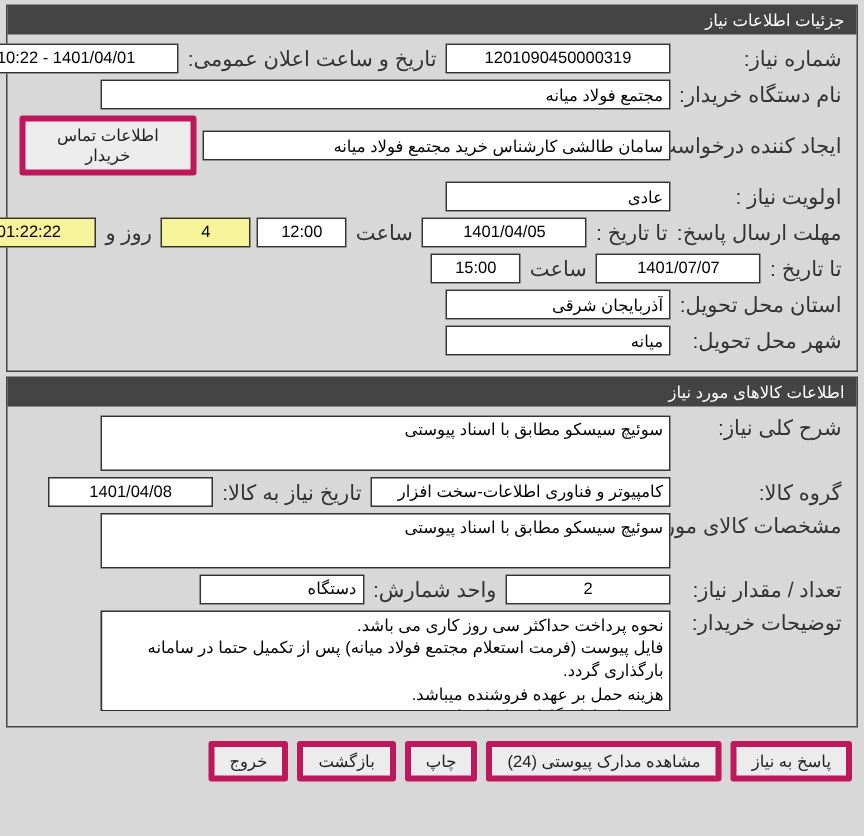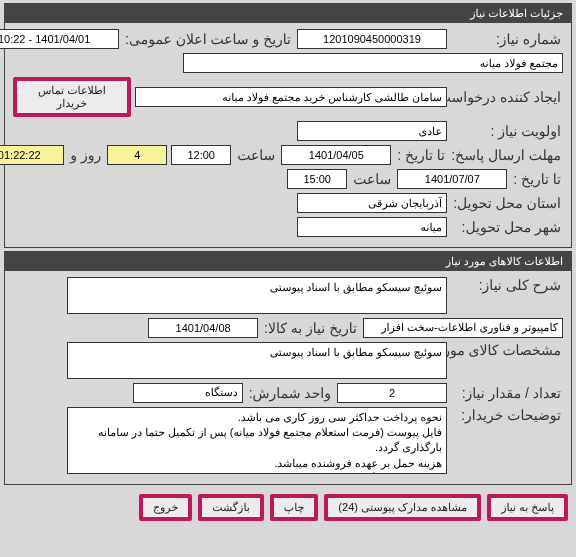--- a/index.html
+++ b/index.html
@@ -95,20 +95,21 @@
   <div class="panel-body">
 
     <div class="row">
       <span class="label label-col">شماره نیاز:</span>
       <input class="field w150 field-center" readonly="" value="1201090450000319" style="">
       <span class="label">تاریخ و ساعت اعلان عمومی:</span>
       <input class="field w150 field-center" readonly="" value="1401/04/01 - 10:22" style="">
     </div>
 
     <div class="row">
+      <span class="label label-col">نام دستگاه خریدار:</span>
       <input class="field w380" readonly="" value="مجتمع فولاد میانه" style="">
     </div>
 
     <div class="row">
       <span class="label label-col">ایجاد کننده درخواست:</span>
       <input class="field w350" readonly="" value="سامان طالشی کارشناس خرید مجتمع فولاد میانه" style="">
       <button class="btn">اطلاعات تماس خریدار</button>
     </div>
 
     <div class="row">
@@ -151,20 +152,21 @@
 <div class="panel">
   <div class="panel-header">اطلاعات کالاهای مورد نیاز</div>
   <div class="panel-body">
 
     <div class="row" style="align-items:flex-start;">
       <span class="label label-col">شرح کلی نیاز:</span>
       <textarea class="field w380" rows="2" readonly="" style="">سوئیچ سیسکو مطابق با اسناد پیوستی</textarea>
     </div>
 
     <div class="row">
+      <span class="label label-col">گروه کالا:</span>
       <input class="field w200" readonly="" value="کامپیوتر و فناوری اطلاعات-سخت افزار" style="">
       <span class="label">تاریخ نیاز به کالا:</span>
       <input class="field w110 field-center" readonly="" value="1401/04/08" style="">
     </div>
 
     <div class="row" style="align-items:flex-start;">
       <span class="label label-col">مشخصات کالای مورد نیاز:</span>
       <textarea class="field w380" rows="2" readonly="" style="">سوئیچ سیسکو مطابق با اسناد پیوستی</textarea>
     </div>
 

